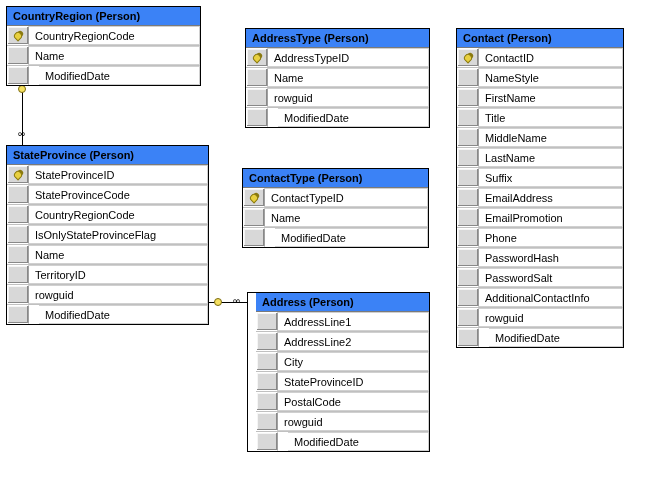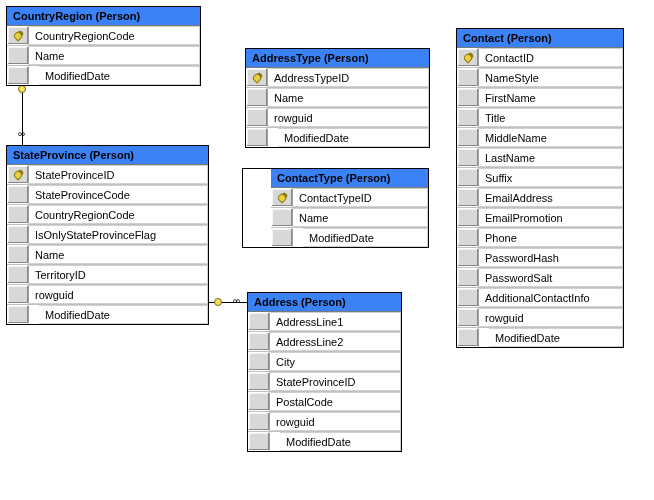--- a/index.html
+++ b/index.html
@@ -110,21 +110,21 @@
         <div class="key-cell"></div>
         <div class="col-name">Name</div>
       </div>
       <div class="col-row">
         <div class="key-cell"></div>
         <div class="col-name">ModifiedDate</div>
       </div>
     </div>
 </div>
 
-<div class="table-box" style="left:245px; top:28px; width:185px;margin-top:20px;">
+<div class="table-box" style="left:245px; top:28px; width:185px;">
   <div class="table-title">AddressType (Person)</div>
   <div>
       <div class="col-row">
         <div class="key-cell pk"></div>
         <div class="col-name">AddressTypeID</div>
       </div>
       <div class="col-row">
         <div class="key-cell"></div>
         <div class="col-name">Name</div>
       </div>
@@ -236,39 +236,39 @@
         <div class="key-cell"></div>
         <div class="col-name">rowguid</div>
       </div>
       <div class="col-row">
         <div class="key-cell"></div>
         <div class="col-name">ModifiedDate</div>
       </div>
     </div>
 </div>
 
-<div class="table-box" style="left:242px; top:168px; width:187px;padding-left:28px;">
+<div class="table-box" style="left:242px; top:168px; width:187px;">
   <div class="table-title">ContactType (Person)</div>
   <div>
       <div class="col-row">
         <div class="key-cell pk"></div>
         <div class="col-name">ContactTypeID</div>
       </div>
       <div class="col-row">
         <div class="key-cell"></div>
         <div class="col-name">Name</div>
       </div>
       <div class="col-row">
         <div class="key-cell"></div>
         <div class="col-name">ModifiedDate</div>
       </div>
     </div>
 </div>
 
-<div class="table-box" style="left:247px; top:292px; width:155px;">
+<div class="table-box" style="left:247px; top:292px; width:183px;padding-left:8px;">
   <div class="table-title">Address (Person)</div>
   <div>
       <div class="col-row">
         <div class="key-cell"></div>
         <div class="col-name">AddressLine1</div>
       </div>
       <div class="col-row">
         <div class="key-cell"></div>
         <div class="col-name">AddressLine2</div>
       </div>

